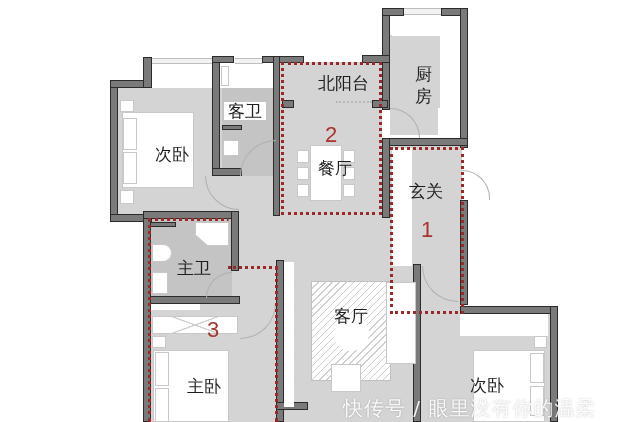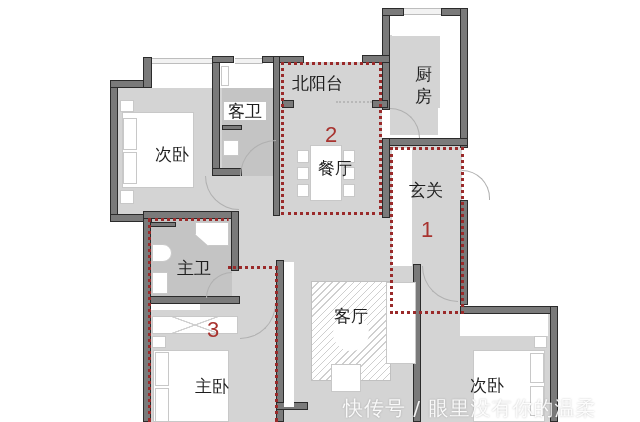--- a/index.html
+++ b/index.html
@@ -126,27 +126,27 @@
 <div class="door" style="left:240px;top:303px;width:36px;height:36px;border-radius:0 0 36px 0;border-left:none;border-top:none;"></div>
 <div class="door" style="left:422px;top:266px;width:36px;height:36px;border-radius:0 0 0 36px;border-right:none;border-top:none;"></div>
 
 <div class="zone" style="left:281px;top:62px;width:101px;height:153px;"></div>
 <div class="zone" style="left:390px;top:147px;width:74px;height:167px;"></div>
 <div class="zone" style="left:148px;top:218px;width:130px;height:204px;border-bottom:none;clip-path:polygon(0 0,62% 0,62% 24%,100% 24%,100% 100%,0 100%);"></div>
 <div class="abs" style="left:228px;top:266px;width:50px;height:3px;border-top:3px dotted #9a2a2a;"></div>
 
 <span class="label" style="left:155px;top:146px;">次卧</span>
 <span class="label" style="left:228px;top:103px;">客卫</span>
-<span class="label" style="left:292px;top:75px;">北阳台</span>
+<span class="label" style="left:318px;top:75px;">北阳台</span>
 <span class="label" style="left:415px;top:66px;">厨</span>
 <span class="label" style="left:415px;top:88px;">房</span>
 <span class="label" style="left:318px;top:160px;">餐厅</span>
-<span class="label" style="left:409px;top:183px;font-family:Liberation Mono, monospace;">玄关</span>
+<span class="label" style="left:409px;top:183px;">玄关</span>
 <span class="label" style="left:177px;top:260px;">主卫</span>
 <span class="label" style="left:334px;top:308px;">客厅</span>
-<span class="label" style="left:195px;top:378px;">主卧</span>
+<span class="label" style="left:187px;top:378px;">主卧</span>
 <span class="label" style="left:470px;top:377px;">次卧</span>
 
 <span class="num" style="left:325px;top:124px;">2</span>
 <span class="num" style="left:421px;top:219px;">1</span>
 <span class="num" style="left:207px;top:319px;">3</span>
 
 <span class="watermark" style="left:343px;top:395px;">快传号 / 眼里没有你的温柔</span>
 
 </body></html>

